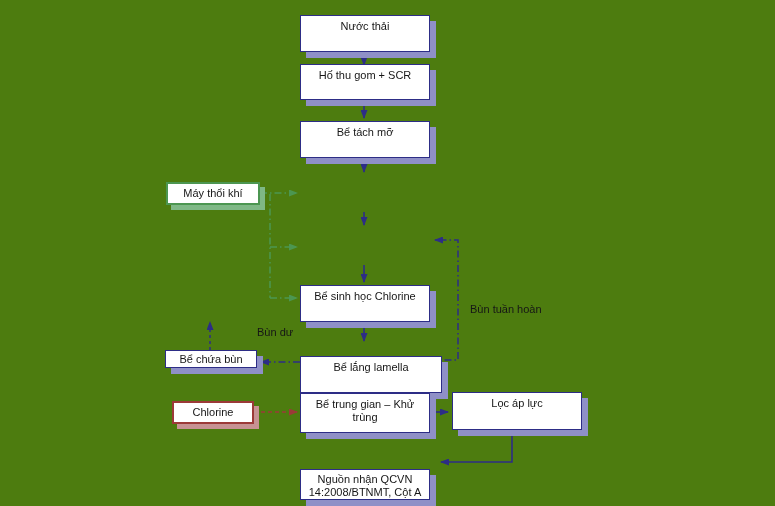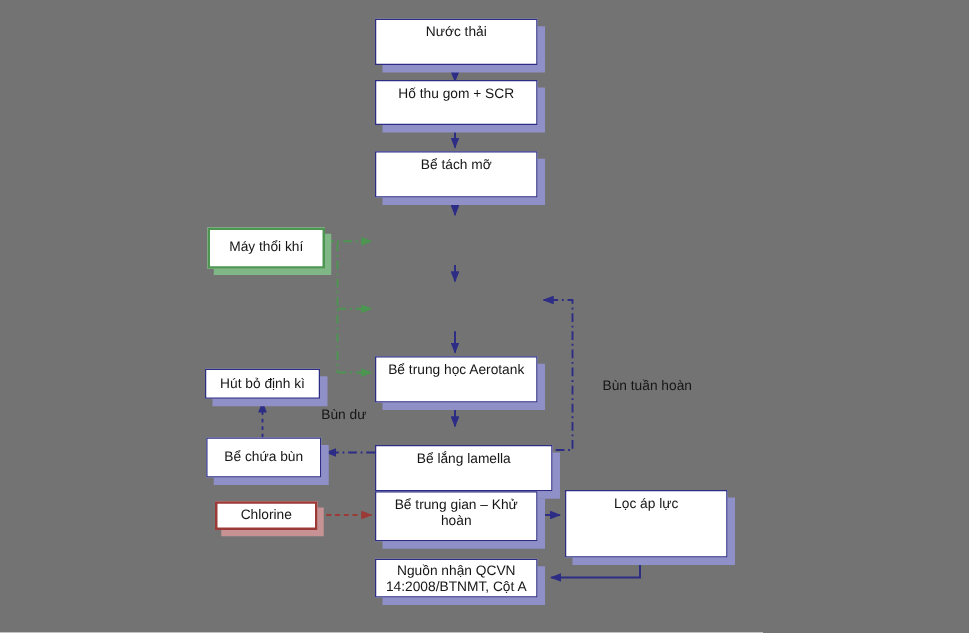--- a/index.html
+++ b/index.html
@@ -1,17 +1,17 @@
 <!DOCTYPE html>
 <html style="--box-border: #2d2d86; --box-shadow: #8f90c7; --green-border: #4c9651; --green-shadow: #7fb886; --red-border: #9c3a38; --red-shadow: #c79293;"><head>
 <meta charset="utf-8">
 <style>
   html,body{margin:0;padding:0;background:#fff;}
   .stage{
-    position:relative;width:775px;height:506px;background:#737373;
+    position:relative;width:775px;height:506px;background:#4d7c0f;
     font-family:"Liberation Sans", sans-serif;font-size:11px;color:#161616;
     overflow:hidden;
   }
   svg.wires{position:absolute;left:0;top:0;width:775px;height:506px;}
   .node{
     position:absolute;background:#ffffff;box-sizing:border-box;
     display:flex;justify-content:center;align-items:flex-start;
     text-align:center;line-height:13px;padding:4px 2px 0 2px;
   }
   .node.navy{border:1.5px solid var(--box-border);box-shadow:6px 6px 0 0 var(--box-shadow);}
@@ -71,44 +71,41 @@
   <div class="node navy" style="left:300px;top:15px;width:130px;height:37px">
     <span>Nước thải</span>
   </div>
   <div class="node navy" style="left:300px;top:64px;width:130px;height:36px">
     <span>Hố thu gom + SCR</span>
   </div>
   <div class="node navy" style="left:300px;top:121px;width:130px;height:37px">
     <span>Bể tách mỡ</span>
   </div>
   <div class="node navy" style="left:300px;top:285px;width:130px;height:37px">
-    <span>Bể trung học Aerotank</span>
+    <span>Bể sinh học Chlorine</span>
   </div>
   <div class="node navy" style="left:300px;top:356px;width:142px;height:37px">
     <span>Bể lắng lamella</span>
   </div>
   <div class="node navy" style="left:300px;top:393px;width:130px;height:40px">
-    <span>Bể trung gian – Khử hoàn</span>
+    <span>Bể trung gian – Khử trùng</span>
   </div>
-  <div class="node navy" style="left:300px;top:447px;width:130px;height:31px;padding-top:3px">
+  <div class="node navy" style="left:300px;top:469px;width:130px;height:31px;padding-top:3px">
     <span>Nguồn nhận QCVN 14:2008/BTNMT, Cột A</span>
   </div>
 
-  <div class="node green mid" style="left:166px;top:182px;width:94px;height:33px">
+  <div class="node green mid" style="left:166px;top:182px;width:94px;height:23px">
     <span>Máy thổi khí</span>
   </div>
-  <div class="node navy mid" style="left:164px;top:295px;width:92px;height:24px">
-    <span>Hút bỏ định kì</span>
-  </div>
-  <div class="node navy mid" style="left:165px;top:350px;width:92px;height:32px">
+  <div class="node navy mid" style="left:165px;top:350px;width:92px;height:18px">
     <span>Bể chứa bùn</span>
   </div>
   <div class="node red mid" style="left:172px;top:401px;width:82px;height:23px">
     <span>Chlorine</span>
   </div>
-  <div class="node navy" style="left:452px;top:392px;width:130px;height:54px">
+  <div class="node navy" style="left:452px;top:392px;width:130px;height:38px">
     <span>Lọc áp lực</span>
   </div>
 
   <div class="edge-label" style="left:257px;top:326px">Bùn dư</div>
-  <div class="edge-label" style="left:482px;top:303px">Bùn tuần hoàn</div>
+  <div class="edge-label" style="left:470px;top:303px">Bùn tuần hoàn</div>
 
 </div>
 
 </body></html>

